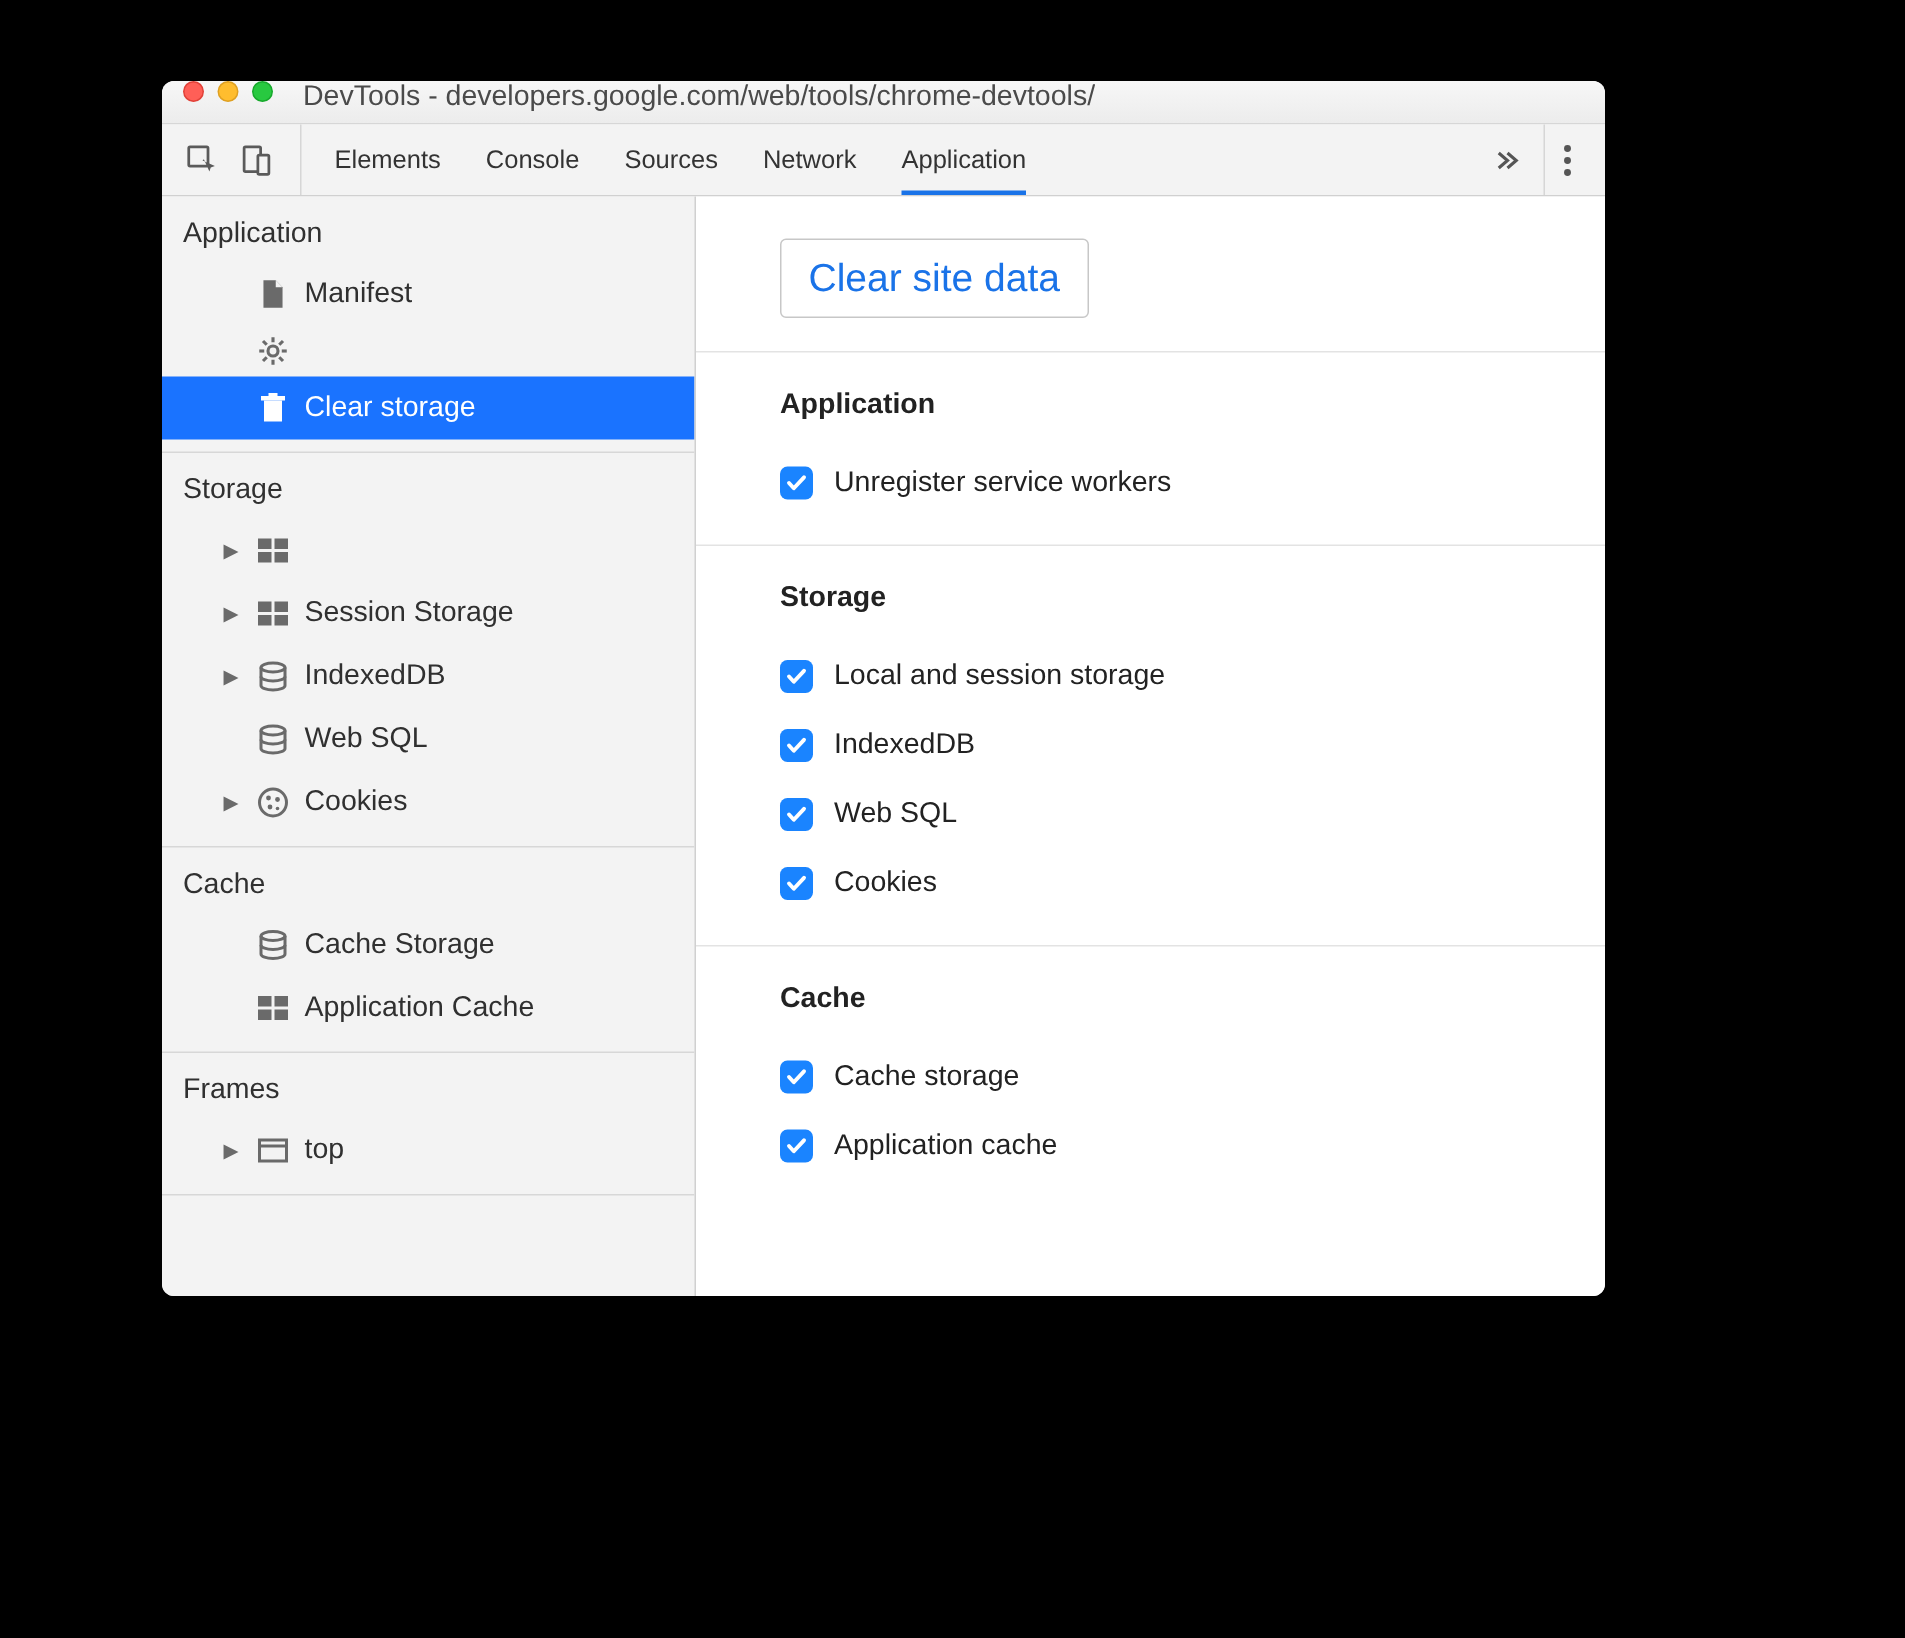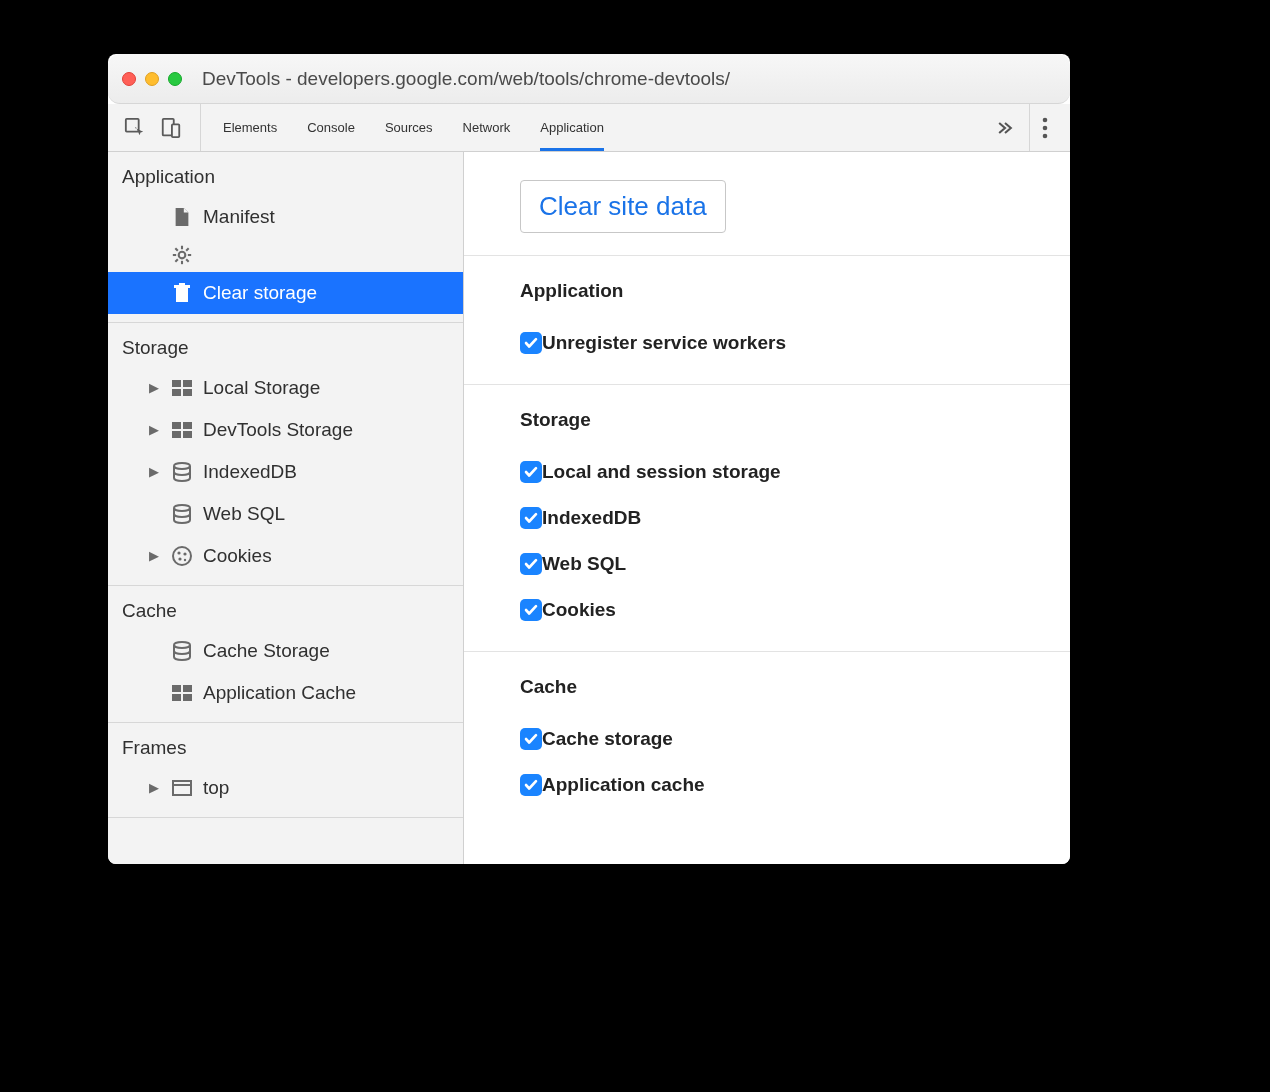--- a/index.html
+++ b/index.html
@@ -20,28 +20,27 @@
     height: 810px;
     background: #fff;
     border-radius: 8px;
     box-shadow: 0 30px 60px rgba(0,0,0,0.55);
     overflow: hidden;
     display: flex;
     flex-direction: column;
   }
   
   .titlebar {
-    height: 50px;
+    height: 29px;
     background: linear-gradient(#f7f7f7,#ececec);
     border-bottom: 1px solid #d6d6d6;
     display: flex;
-    align-items: center;
+    align-items: flex-start;
     padding: 0 14px;
     gap: 10px;
-    border-radius: 12px;
   }
   .traffic { display: flex; gap: 9px; margin-right: 10px; }
   .dot { width: 14px; height: 14px; border-radius: 50%; }
   .dot.red { background:#ff5f57; border:1px solid #e14138; }
   .dot.yellow { background:#ffbd2e; border:1px solid #dfa022; }
   .dot.green { background:#28c940; border:1px solid #17a92c; }
   .title { color:#4a4a4a; font-size:19px; white-space:nowrap; overflow:hidden; text-overflow:ellipsis; }
 
   
   .toolbar {
@@ -50,21 +49,21 @@
     border-bottom: 1px solid #d0d0d0;
     display: flex;
     align-items: stretch;
     padding: 0 10px 0 16px;
   }
   .tb-icongroup { display:flex; align-items:center; gap:14px; padding-right:18px; border-right:1px solid #d6d6d6; margin-right:22px;}
   .tb-icon { width:22px; height:22px; color:#5a5a5a; display:flex; align-items:center; justify-content:center; }
   .tabs { display:flex; align-items:stretch; gap:30px; flex:1; }
   .tab {
     display:flex; align-items:center;
-    color:#333; font-size:13px;
+    color:#333; font-size:17px;
     border-bottom: 3px solid transparent;
     cursor:pointer;
     padding-top:3px;
   }
   .tab.active { color:#333; border-bottom-color:#1a73e8; }
   .overflow { display:flex; align-items:center; padding:0 10px; color:#555; font-size:22px;}
   .kebab { display:flex; align-items:center; padding:0 12px; color:#555; border-left:1px solid #d6d6d6; margin-left:4px;}
   .kebab svg, .overflow svg { display:block; }
 
   
@@ -108,21 +107,21 @@
     border-radius:4px;
     background:#fff;
     color:#1a73e8;
     font-size:26px;
     padding:10px 18px;
     cursor:pointer;
   }
   .section { padding: 24px 0 18px 56px; border-bottom:1px solid #e3e3e3; }
   .section:last-child { border-bottom:none; }
   .section h3 { font-size:19px; font-weight:600; margin-bottom:18px; color:#222;}
-  .chk-row { display:flex; align-items:center; padding:12px 0;font-weight:bold; }
+  .chk-row { display:flex; align-items:center; gap:14px; padding:12px 0; }
   .chk {
     width:22px; height:22px; border-radius:5px;
     background:#1a84ff; display:flex; align-items:center; justify-content:center;
     flex:0 0 22px;
   }
   .chk svg { stroke:#fff; }
   .chk-label { color:#222; }
 
   
   svg { overflow:visible; }
@@ -225,33 +224,32 @@
         <div class="item">
           <span class="arrow">▶</span>
           <span class="glyph">
             <svg width="20" height="16" viewBox="0 0 20 16" fill="#6a6a6a">
               <rect x="0" y="0" width="9" height="7"></rect>
               <rect x="11" y="0" width="9" height="7"></rect>
               <rect x="0" y="9" width="9" height="7"></rect>
               <rect x="11" y="9" width="9" height="7"></rect>
             </svg>
           </span>
-          <span class="label">Local Storage</span>
         </div>
         <div class="item">
           <span class="arrow">▶</span>
           <span class="glyph">
             <svg width="20" height="16" viewBox="0 0 20 16" fill="#6a6a6a">
               <rect x="0" y="0" width="9" height="7"></rect>
               <rect x="11" y="0" width="9" height="7"></rect>
               <rect x="0" y="9" width="9" height="7"></rect>
               <rect x="11" y="9" width="9" height="7"></rect>
             </svg>
           </span>
-          <span class="label">DevTools Storage</span>
+          <span class="label">Session Storage</span>
         </div>
         <div class="item">
           <span class="arrow">▶</span>
           <span class="glyph">
             <svg width="20" height="20" viewBox="0 0 20 20" fill="none" stroke="#6a6a6a" stroke-width="2">
               <ellipse cx="10" cy="4" rx="8" ry="3"></ellipse>
               <path d="M2 4v12c0 1.7 3.6 3 8 3s8-1.3 8-3V4"></path>
               <path d="M2 10c0 1.7 3.6 3 8 3s8-1.3 8-3"></path>
             </svg>
           </span>

